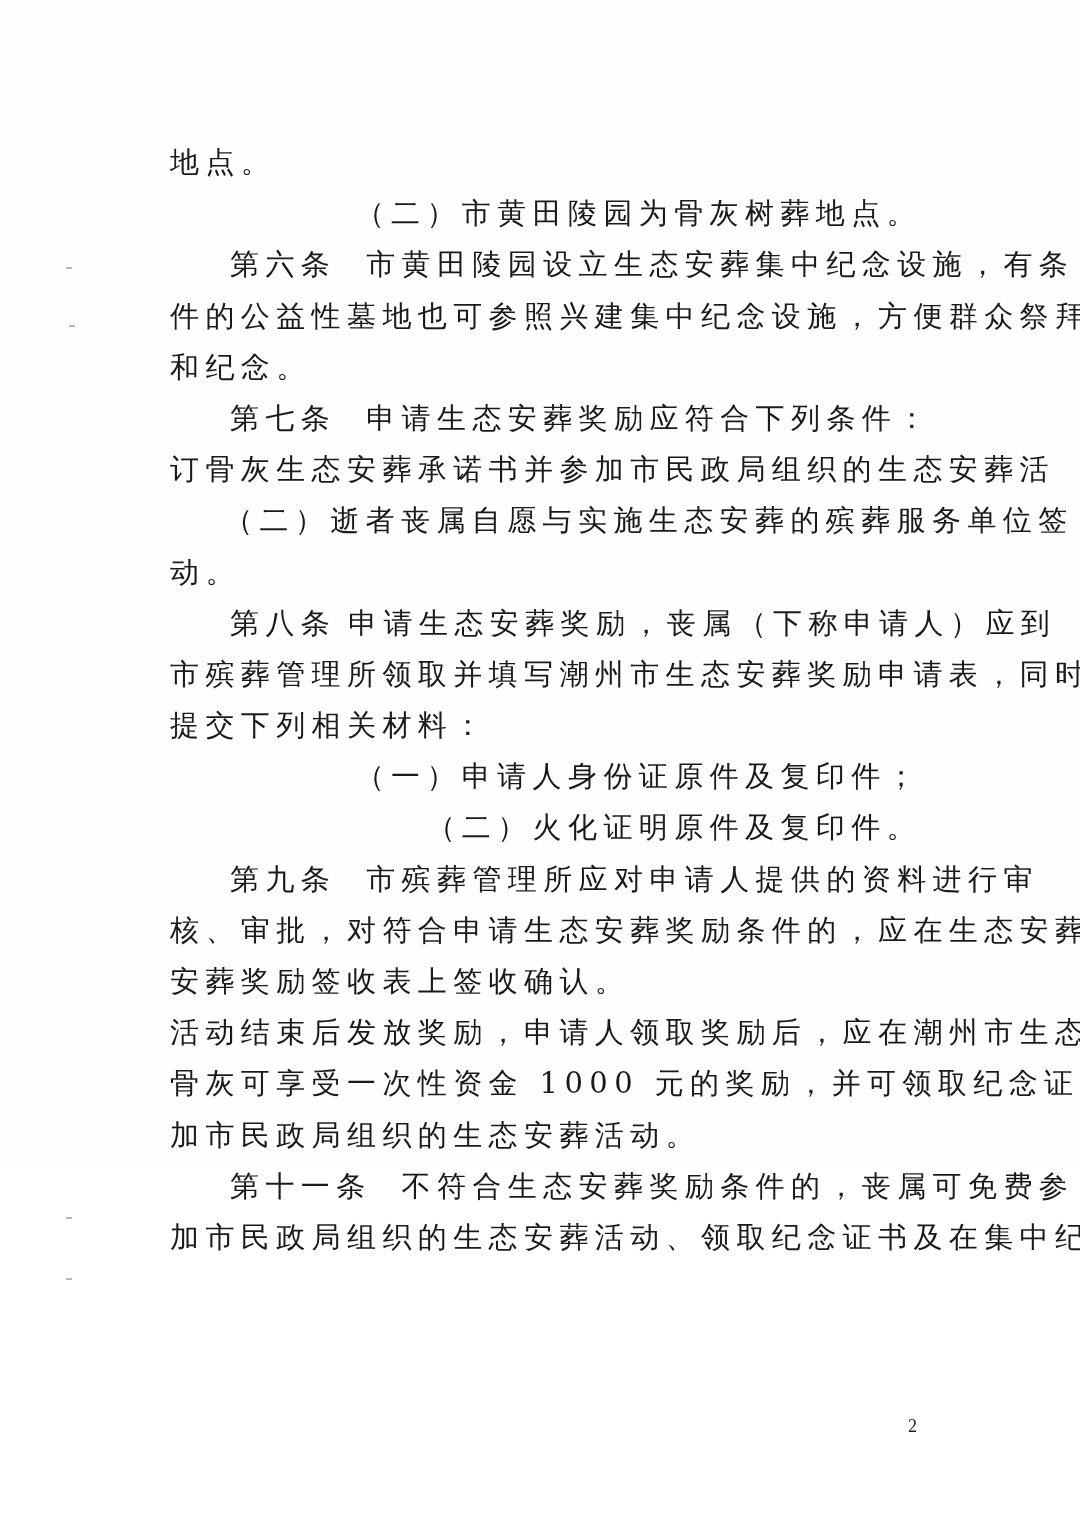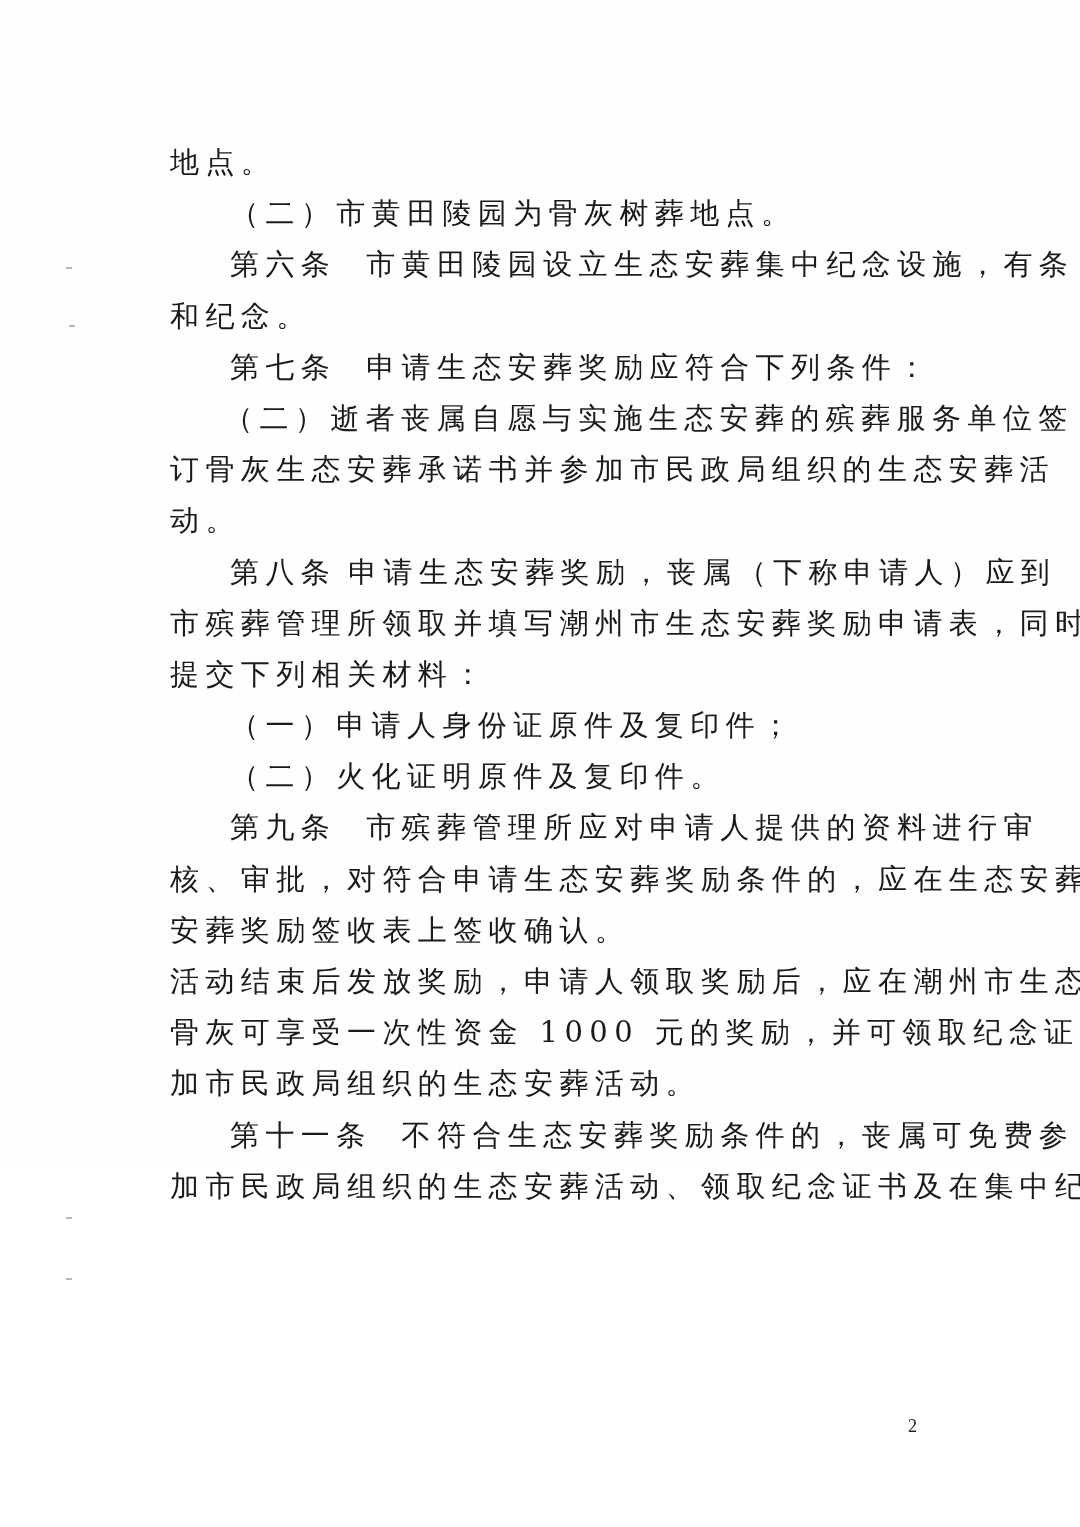--- a/index.html
+++ b/index.html
@@ -29,21 +29,21 @@
       width: 752px;
     }
     .line {
       height: 51.2px;
       line-height: 51.2px;
       font-size: 29px;
       letter-spacing: 6.4px;
       white-space: nowrap;
       overflow: visible;
     }
-    .indent { padding-left: 60px; }
+    .indent { padding-left: 60px; text-align: right; }
     .indent-s { padding-left: 54px; }
     .gap { display: inline-block; width: 30px; }
     .gap-s { display: inline-block; width: 12px; }
     .page-number {
       position: absolute;
       left: 908px;
       top: 1416px;
       font-family: "Liberation Serif", serif;
       font-size: 18px;
       color: #222;
@@ -62,24 +62,25 @@
 
   <div class="scan-mark" style="left:66px; top:267px;"></div>
   <div class="scan-mark" style="left:69px; top:325px;"></div>
   <div class="scan-mark" style="left:66px; top:1217px;"></div>
   <div class="scan-mark" style="left:66px; top:1278px;"></div>
 
   <div class="content">
     <div class="line">地点。</div>
     <div class="line indent">（二）市黄田陵园为骨灰树葬地点。</div>
     <div class="line indent"><span>第六条</span><span class="gap"></span><span>市黄田陵园设立生态安葬集中纪念设施，有条</span></div>
+    <div class="line">件的公益性墓地也可参照兴建集中纪念设施，方便群众祭拜</div>
     <div class="line">和纪念。</div>
     <div class="line indent"><span>第七条</span><span class="gap"></span><span>申请生态安葬奖励应符合下列条件：</span></div>
+    <div class="line">订骨灰生态安葬承诺书并参加市民政局组织的生态安葬活</div>
     <div class="line indent-s">（二）逝者丧属自愿与实施生态安葬的殡葬服务单位签</div>
-    <div class="line">订骨灰生态安葬承诺书并参加市民政局组织的生态安葬活</div>
     <div class="line">动。</div>
     <div class="line indent"><span>第八条</span><span class="gap-s"></span><span>申请生态安葬奖励，丧属（下称申请人）应到</span></div>
     <div class="line">市殡葬管理所领取并填写潮州市生态安葬奖励申请表，同时</div>
     <div class="line">提交下列相关材料：</div>
     <div class="line indent">（一）申请人身份证原件及复印件；</div>
     <div class="line indent">（二）火化证明原件及复印件。</div>
     <div class="line indent"><span>第九条</span><span class="gap"></span><span>市殡葬管理所应对申请人提供的资料进行审</span></div>
     <div class="line">核、审批，对符合申请生态安葬奖励条件的，应在生态安葬</div>
     <div class="line">安葬奖励签收表上签收确认。</div>
     <div class="line">活动结束后发放奖励，申请人领取奖励后，应在潮州市生态</div>

